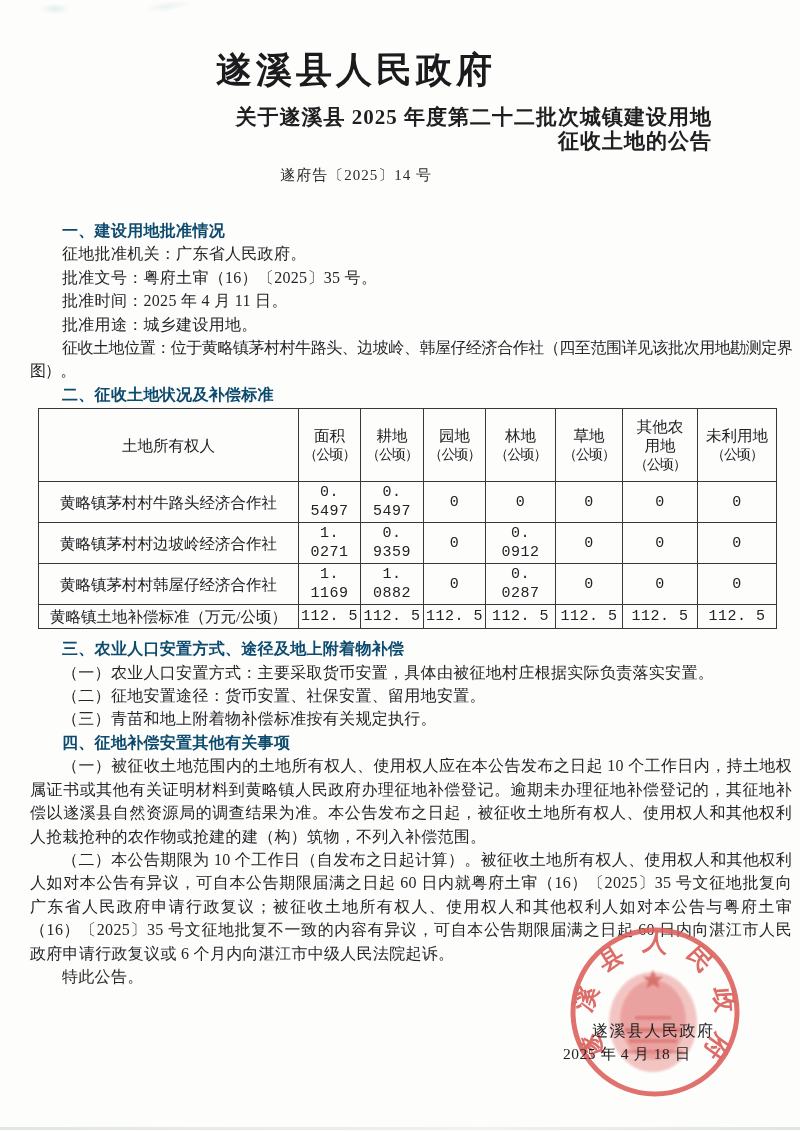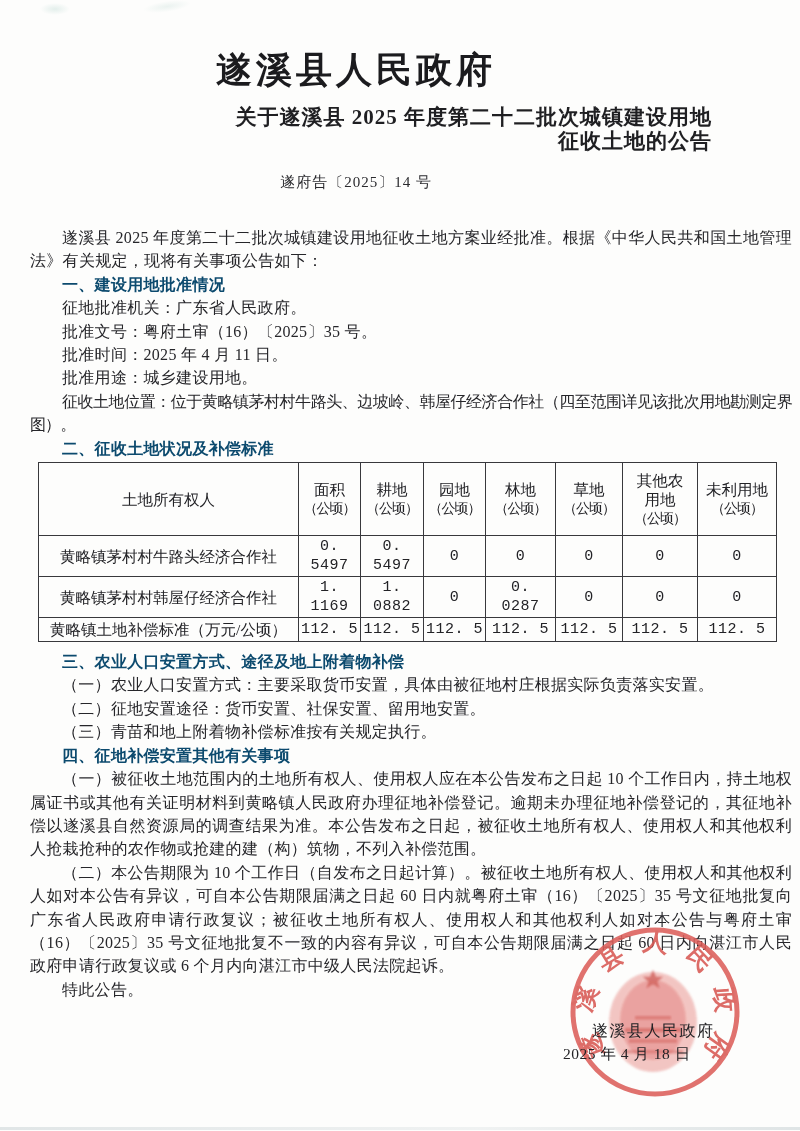--- a/index.html
+++ b/index.html
@@ -16,21 +16,21 @@
     padding-top:50px;text-align:center;
     font-size:36px;font-weight:bold;letter-spacing:4px;
     line-height:40px;color:#1b1b1e;
   }
   .subtitle{
     margin-top:16px;text-align:right;
     font-size:21px;font-weight:bold;letter-spacing:1px;
     line-height:23.5px;color:#1f1f22;
   }
   .doc-number{
-    margin-top:19px;text-align:center;
+    margin-top:12px;text-align:center;
     font-size:15px;letter-spacing:1px;line-height:20px;color:#2a2a2e;
   }
 
   
   .doc-body{
     margin:34px 8px 0 30px;width:762px;
     font-size:16px;line-height:23.4px;letter-spacing:0.3px;
     text-align:justify;color:#26262a;
   }
   .doc-body p{margin:0;text-indent:2em;}
@@ -83,21 +83,20 @@
   <div class="artifact artifact-2"></div>
 
   <div class="org-title">遂溪县人民政府</div>
   <div class="subtitle">
     <div>关于遂溪县 2025 年度第二十二批次城镇建设用地</div>
     <div>征收土地的公告</div>
   </div>
   <div class="doc-number">遂府告〔2025〕14 号</div>
 
   <div class="doc-body">
-    <p>遂溪县 2025 年度第二十二批次城镇建设用地征收土地方案业经批准。根据《中华人民共和国土地管理法》有关规定，现将有关事项公告如下：</p>
     <p class="sec-head">一、建设用地批准情况</p>
     <p>征地批准机关：广东省人民政府。</p>
     <p>批准文号：粤府土审（16）〔2025〕35 号。</p>
     <p>批准时间：2025 年 4 月 11 日。</p>
     <p>批准用途：城乡建设用地。</p>
     <p class="tight">征收土地位置：位于黄略镇茅村村牛路头、边坡岭、韩屋仔经济合作社（四至范围详见该批次用地勘测定界图）。</p>
     <p class="sec-head">二、征收土地状况及补偿标准</p>
 
     <table class="land">
       <colgroup>
@@ -143,20 +142,30 @@
           </th>
         </tr>
       </thead>
       <tbody>
         <tr>
           <td>黄略镇茅村村牛路头经济合作社</td>
           <td class="num">0. 5497</td>
           <td class="num">0. 5497</td>
           <td class="num">0</td>
           <td class="num">0</td>
+          <td class="num">0</td>
+          <td class="num">0</td>
+          <td class="num">0</td>
+        </tr>
+        <tr>
+          <td>黄略镇茅村村边坡岭经济合作社</td>
+          <td class="num">1. 0271</td>
+          <td class="num">0. 9359</td>
+          <td class="num">0</td>
+          <td class="num">0. 0912</td>
           <td class="num">0</td>
           <td class="num">0</td>
           <td class="num">0</td>
         </tr>
         <tr>
           <td>黄略镇茅村村韩屋仔经济合作社</td>
           <td class="num">1. 1169</td>
           <td class="num">1. 0882</td>
           <td class="num">0</td>
           <td class="num">0. 0287</td>

